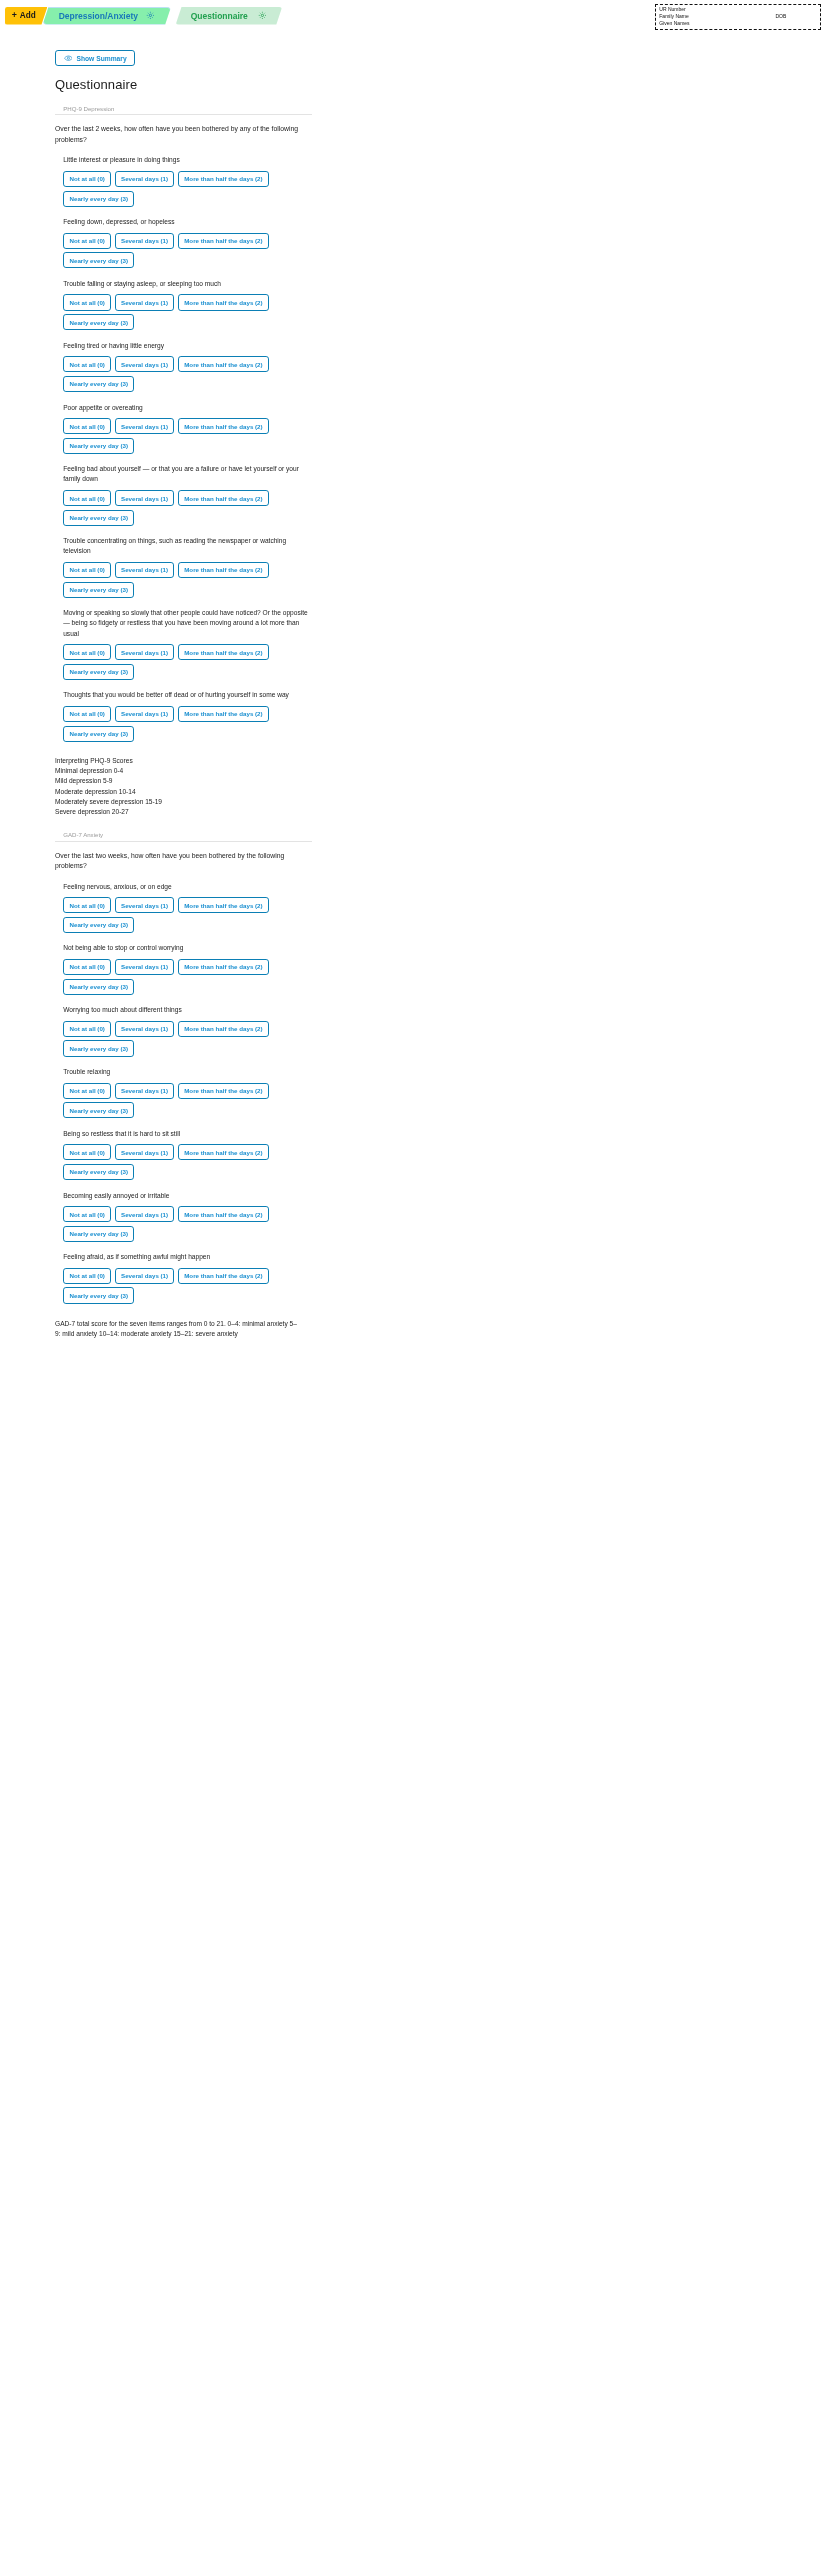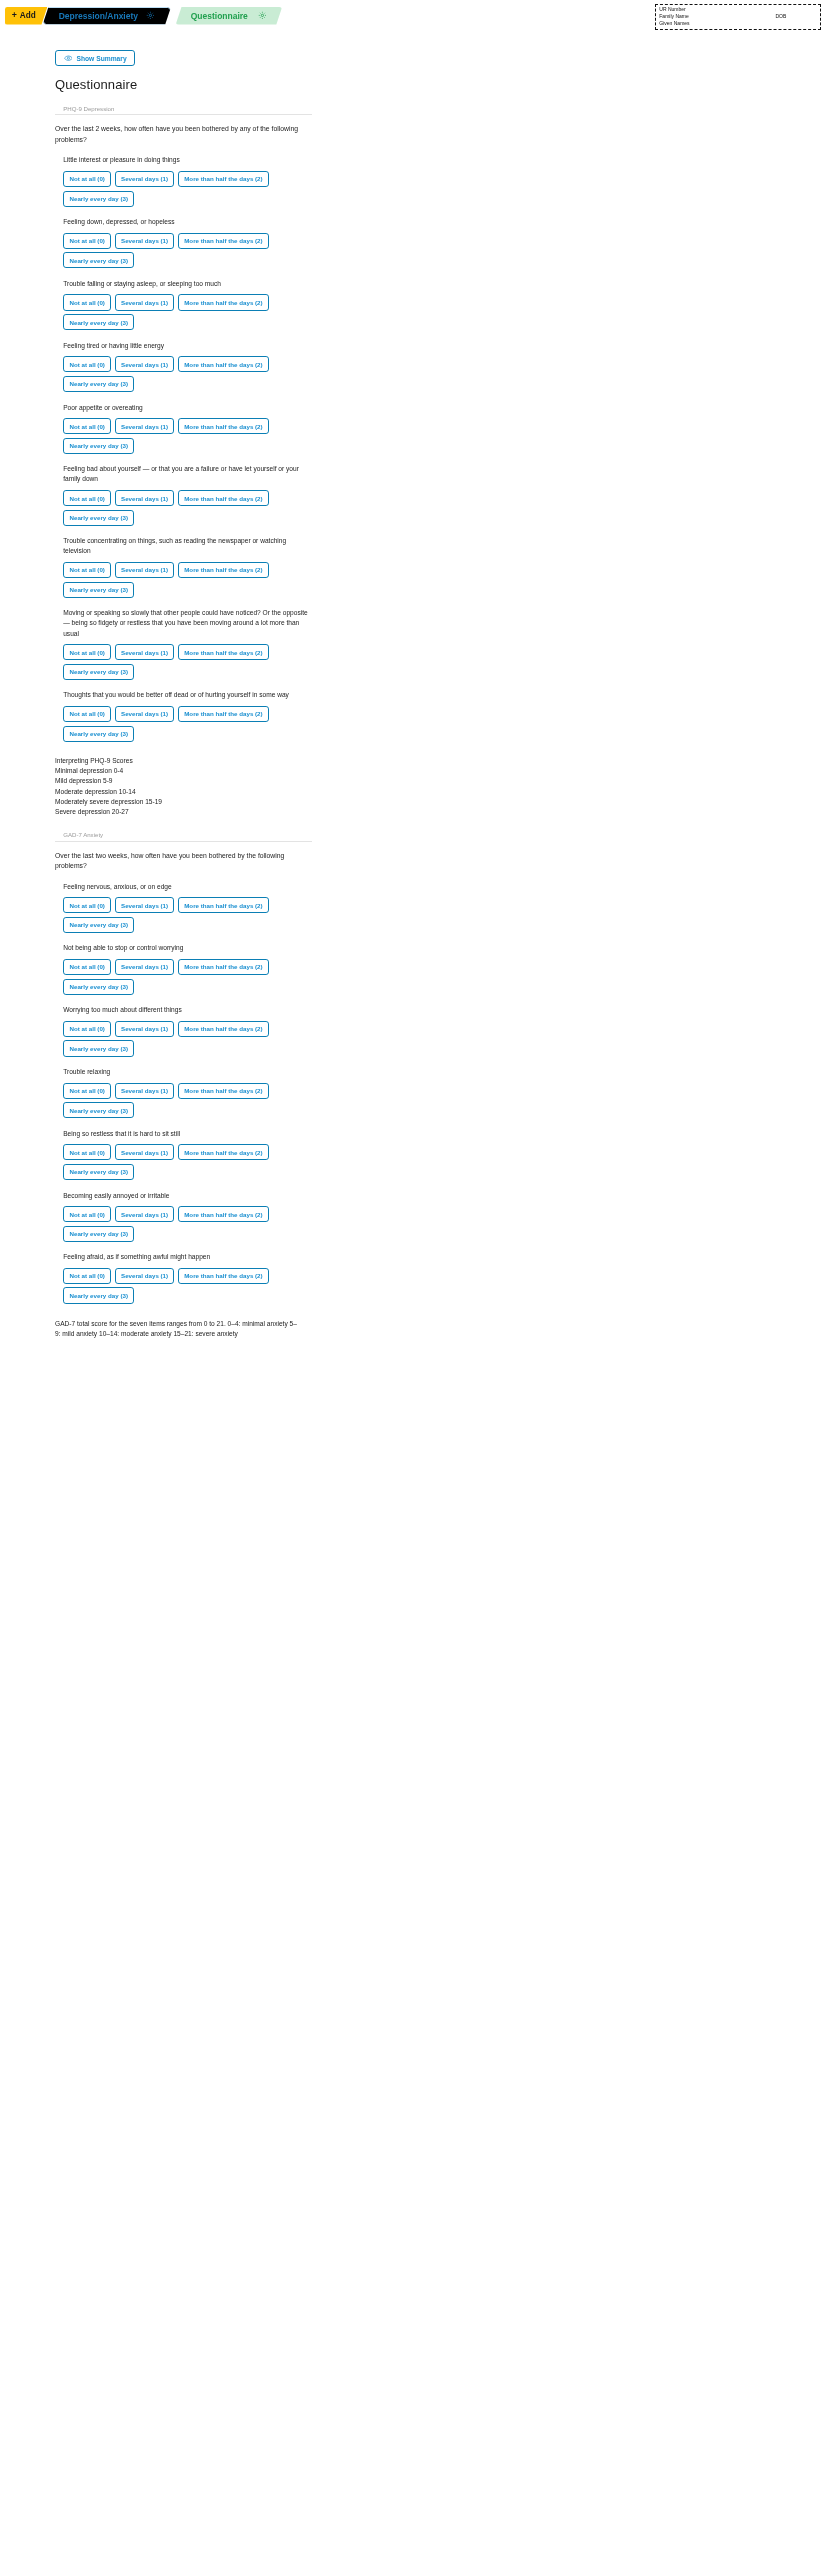--- a/index.html
+++ b/index.html
@@ -44,21 +44,21 @@
     background: #ffc107;
     color: #1a1a1a;
     border-radius: 2.3px 0 0 2.3px;
     clip-path: polygon(0 0, 100% 0, calc(100% - 5.8px) 100%, 0 100%);
     padding: 0 11.7px 0 7px;
     font-size: 8.2px;
     gap: 2.9px;
   }
   .tab-add .plus { font-size: 8.8px; font-weight: bold; line-height: 1; }
   .tab-depression {
-    background: #000000;
+    background: #86efac;
     color: #1878b9;
     border: 1.2px solid #bcdff5;
     border-radius: 3.5px;
     margin-left: -4.7px;
     clip-path: polygon(5.8px 0, 100% 0, calc(100% - 5.8px) 100%, 0 100%);
     padding: 0 15px;
     gap: 8.2px;
   }
   .tab-questionnaire {
     background: #c9ecd4;

